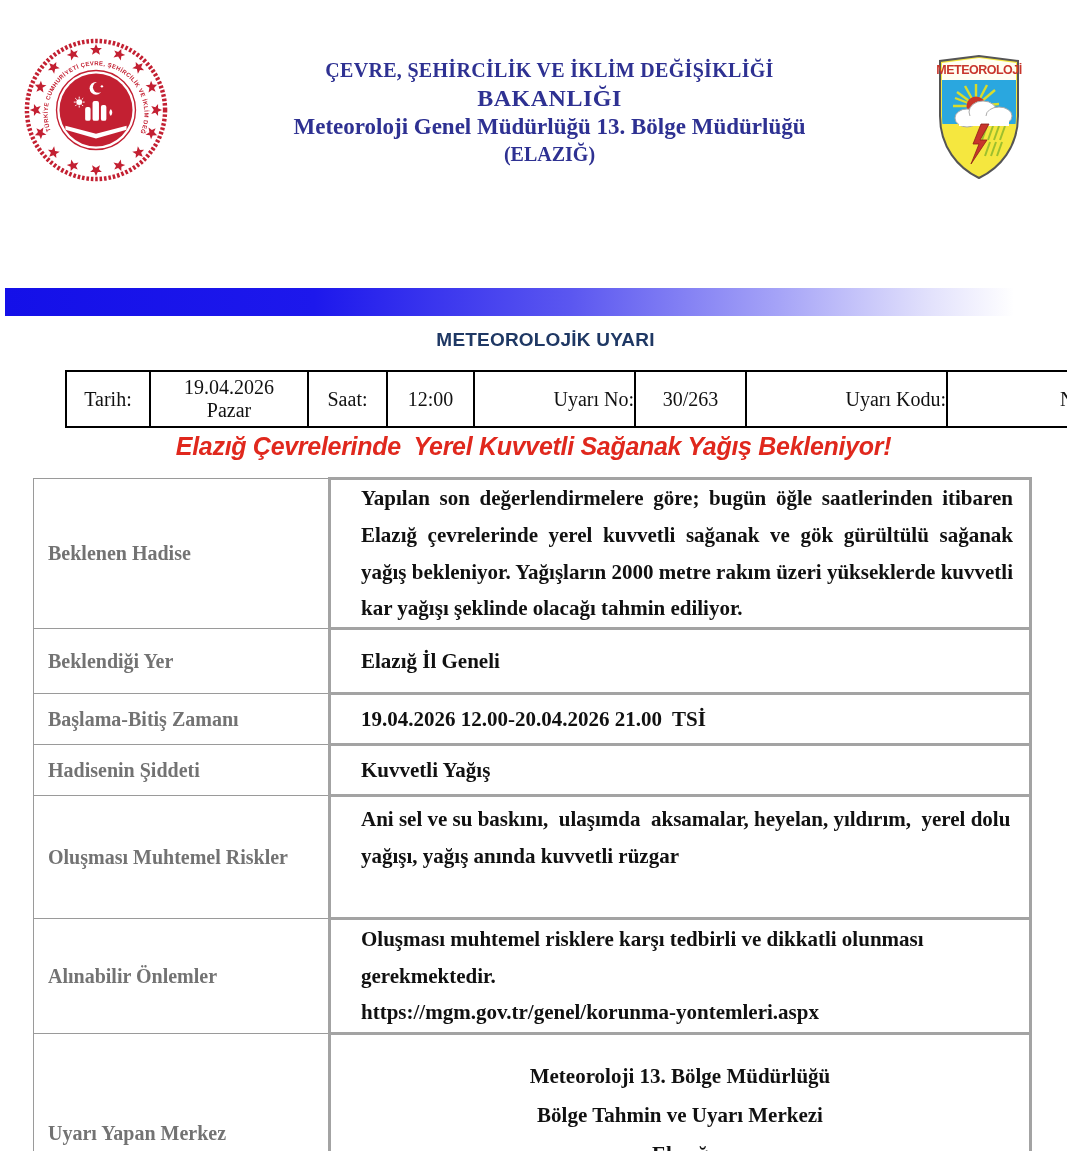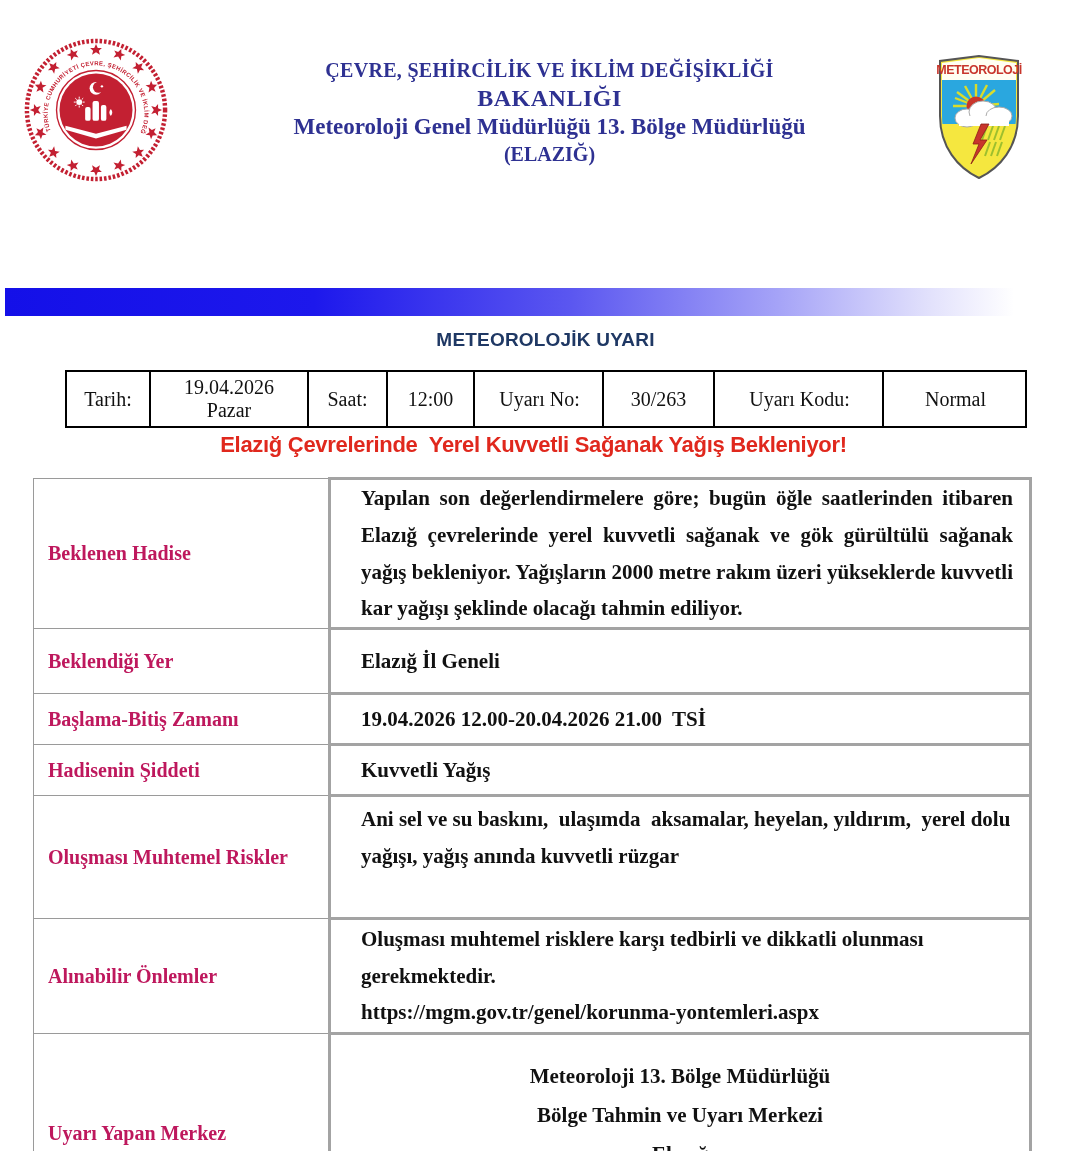--- a/index.html
+++ b/index.html
@@ -28,37 +28,37 @@
     font-family:"Liberation Sans",sans-serif;font-weight:bold;font-size:19px;color:#1f3864;letter-spacing:.2px;
   }
   
   .info-table{
     position:absolute;left:65px;top:370px;width:938px;height:56px;
     display:table;table-layout:fixed;border-collapse:collapse;font-size:20px;
   }
   .info-row{display:table-row;}
   .info-cell{display:table-cell;border:2px solid #000;vertical-align:middle;text-align:center;line-height:1.15;}
   .info-cell.lbl{font-weight:normal;margin-top:40px;}
-  .info-cell.left{text-align:center;padding-left:2px;}
+  .info-cell.left{text-align:right;padding-left:34px;}
   .w1{width:82px}.w2{width:156px}.w3{width:77px}.w4{width:85px}
   .w5{width:125px}.w6{width:109px}.w7{width:165px}.w8{width:139px}
   
   .headline{
     position:absolute;left:0;top:432px;width:100%;text-align:center;white-space:pre;
-    font-family:"Liberation Sans",sans-serif;font-weight:bold;font-size:22px;color:#e0281d;letter-spacing:-0.3px;
+    font-family:"Liberation Sans",sans-serif;font-weight:bold;font-size:25px;color:#e0281d;letter-spacing:-0.3px;font-style:italic;
   }
   
   .detail-table{
     position:absolute;left:33px;top:477px;width:997px;
     display:table;table-layout:fixed;border-collapse:collapse;font-size:21px;font-weight:bold;
   }
   .d-row{display:table-row;}
   .d-label{
     display:table-cell;width:280px;border:1px solid #9a9a9a;vertical-align:middle;
-    color:#be185d;padding-left:14px;font-size:20px;
+    color:#737373;padding-left:14px;font-size:20px;
   }
   .d-content{
     display:table-cell;border:3px solid #a3a3a3;vertical-align:middle;
     color:#111;padding-left:30px;padding-right:16px;line-height:1.75;
   }
   .h0{height:147px}.h1{height:62px}.h2{height:48px}.h3{height:48px}
   .h4{height:116px}.h5{height:112px}.h6{height:175px}
   .justify{text-align:justify;vertical-align:middle;}
   .top{vertical-align:top;padding-top:4px;}
   .prewrap{white-space:pre-wrap;}

